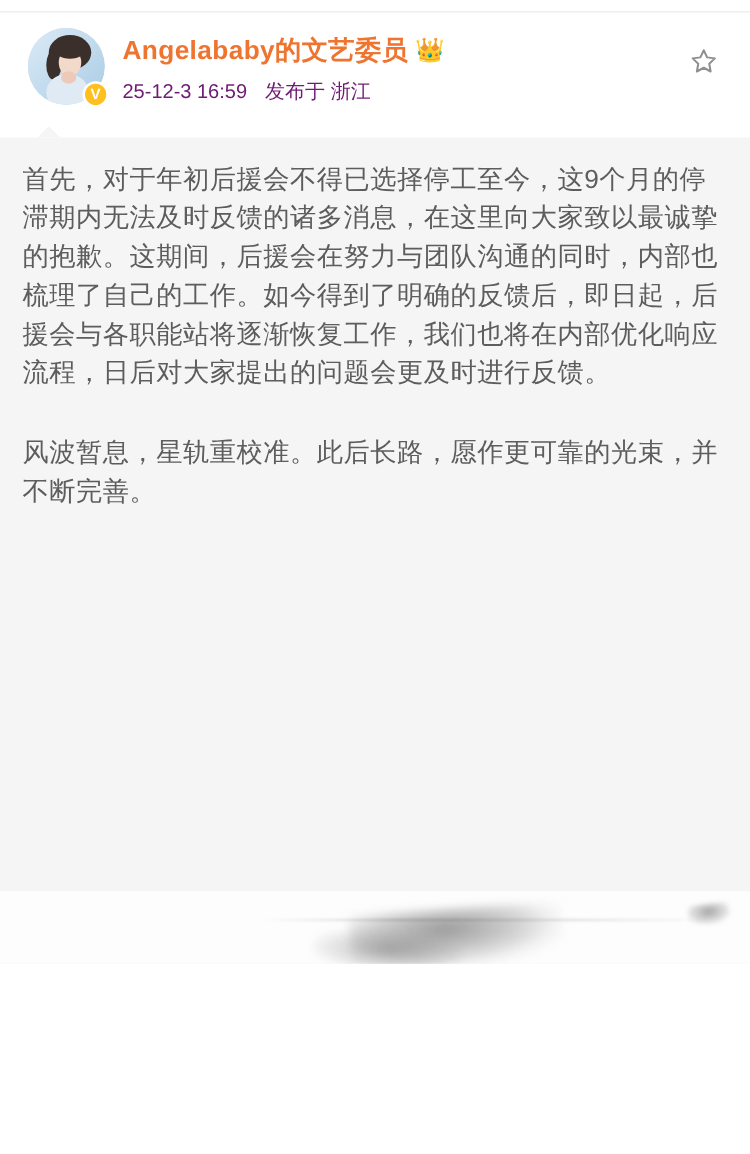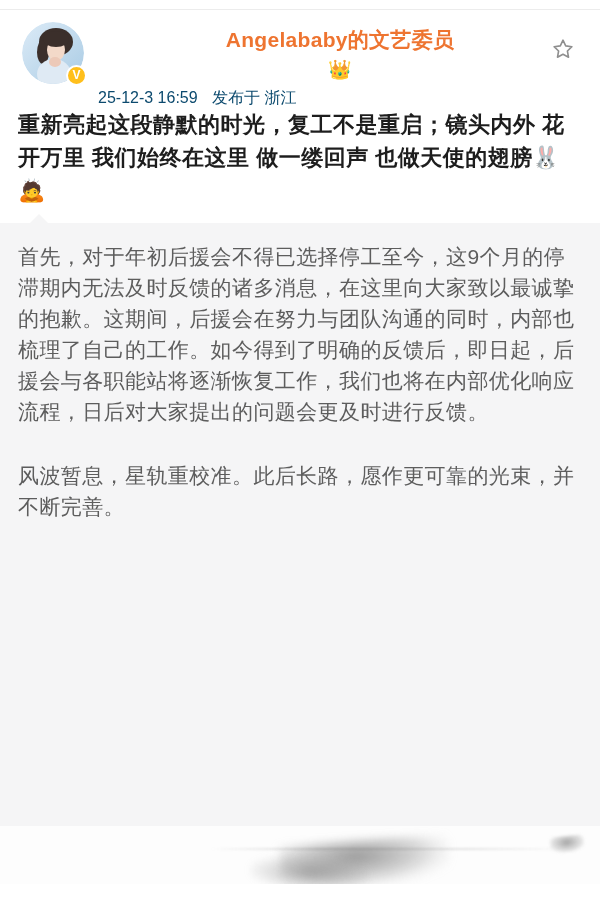--- a/index.html
+++ b/index.html
@@ -10,24 +10,24 @@
   .top-strip { height:10px; background:#fff; border-bottom:1px solid #ececec; }
 
   
   .post-header { position:relative; padding:12px 18px 0 22px; height:84px; }
   .avatar-wrap { position:absolute; left:22px; top:12px; width:62px; height:62px; cursor:pointer; }
   .avatar-img { width:62px; height:62px; border-radius:50%; display:block; }
   .v-badge { position:absolute; right:-3px; bottom:-2px; width:21px; height:21px;
     background:#ffbf1c; border:2px solid #fff; border-radius:50%;
     color:#fff; font-size:12px; font-weight:bold; text-align:center; line-height:17px; }
   .author-block { margin-left:76px; padding-top:4px; }
-  .name-row { display:flex; align-items:center; gap:6px;flex-direction:column; }
+  .name-row { display:flex; align-items:center; gap:6px; }
   .author-name { color:#ee7430; font-size:21px; font-weight:bold; letter-spacing:.3px; cursor:pointer; }
   .crown { font-size:19px; line-height:1; }
-  .time-row { margin-top:9px; color:#0c4a6e; font-size:16px; }
+  .time-row { margin-top:9px; color:#701a75; font-size:16px; }
   .time-row span + span { margin-left:10px; }
   .favorite-btn { position:absolute; right:20px; top:22px; width:34px; height:34px;
     display:flex; align-items:center; justify-content:center; cursor:pointer;
     background:none; border:none; }
 
   
   .post-text { margin-top:14px; padding:0 18px; color:#1d1d1d; font-size:22px;
     line-height:33px; font-weight:600; letter-spacing:.5px; }
   .post-text p { margin:0; }
 
@@ -100,21 +100,20 @@
       </div>
     </div>
     <button class="favorite-btn">
       <svg width="24" height="24" viewBox="0 0 24 24" fill="none" stroke="#8f8f8f" stroke-width="1.6" stroke-linejoin="round">
         <path d="M12 3.2 L14.7 8.9 L20.9 9.7 L16.4 14 L17.5 20.2 L12 17.2 L6.5 20.2 L7.6 14 L3.1 9.7 L9.3 8.9 Z"></path>
       </svg>
     </button>
   </div>
 
   <div class="post-text">
-    <p>重新亮起这段静默的时光，复工不是重启；镜头内外 花开万里 我们始终在这里 做一缕回声 也做天使的翅膀🐰🙇</p>
   </div>
 
   <div class="quote">
     <div class="quote-notch"></div>
     <p>首先，对于年初后援会不得已选择停工至今，这9个月的停滞期内无法及时反馈的诸多消息，在这里向大家致以最诚挚的抱歉。这期间，后援会在努力与团队沟通的同时，内部也梳理了自己的工作。如今得到了明确的反馈后，即日起，后援会与各职能站将逐渐恢复工作，我们也将在内部优化响应流程，日后对大家提出的问题会更及时进行反馈。</p>
     <p>风波暂息，星轨重校准。此后长路，愿作更可靠的光束，并不断完善。</p>
 
     <div class="quote-image">
       <div class="ink ink-line"></div>
       <div class="ink ink-main"></div>

